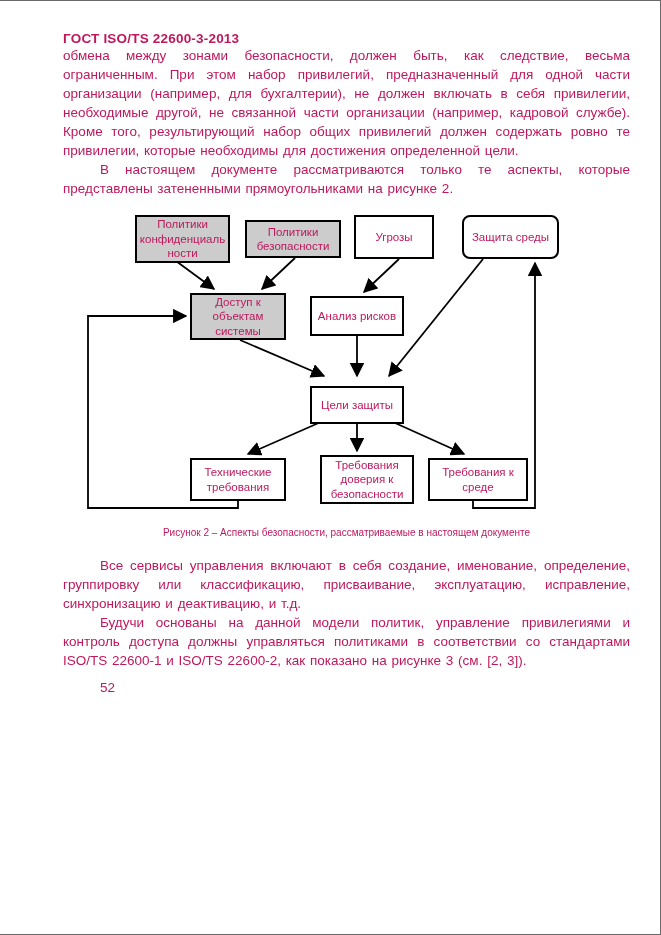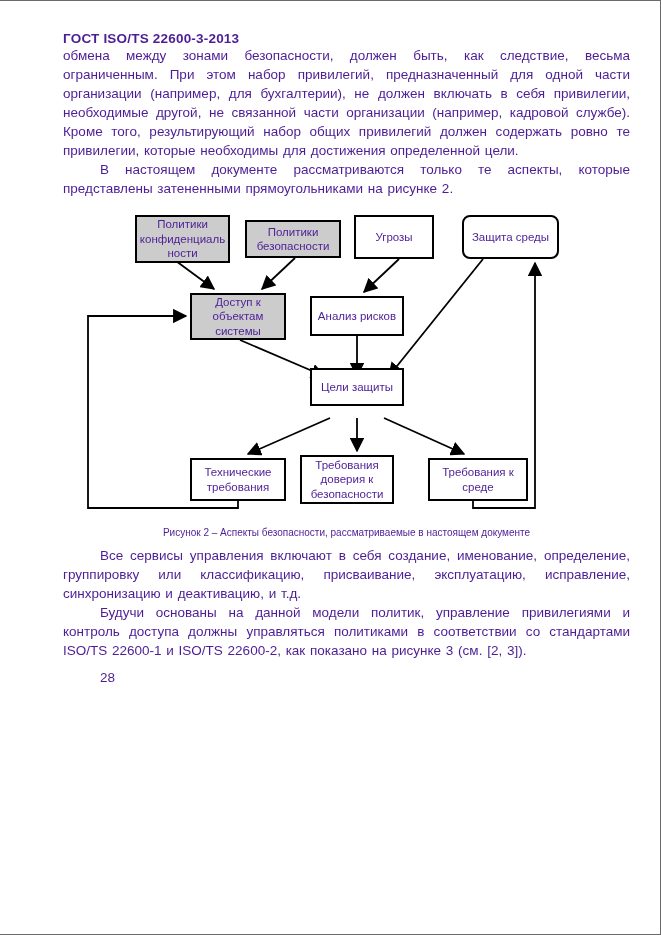--- a/index.html
+++ b/index.html
@@ -1,18 +1,18 @@
 <!DOCTYPE html>
 <html><head>
 <meta charset="utf-8">
 <style>
   html,body { margin:0; padding:0; background:#ffffff; }
   .page {
     width:661px; height:935px; box-sizing:border-box;
-    background:#ffffff; color:#4c1d95;
+    background:#ffffff; color:#be185d;
     border:1px solid #6a6a6a; border-left:none;
     padding:30px 30px 0 63px;
     font-family:"Liberation Sans","DejaVu Sans",sans-serif;
     position:relative; overflow:hidden;
   }
   .doc-header { font-size:13.5px; font-weight:bold; letter-spacing:0.2px; }
   p.body {
     font-size:13.5px; line-height:19px; text-align:justify;
     margin:0; word-spacing:1px;
   }
@@ -62,27 +62,27 @@
         <polyline points="410,295 410,302 472,302 472,57" marker-end="url(#ah)"></polyline>
       </g>
     </svg>
 
     <div class="dbox shaded" style="left:72px;top:9px;width:95px;height:48px;">Политики конфиденциаль ности</div>
     <div class="dbox shaded" style="left:182px;top:14px;width:96px;height:38px;">Политики безопасности</div>
     <div class="dbox" style="left:291px;top:9px;width:80px;height:44px;">Угрозы</div>
     <div class="dbox" style="left:399px;top:9px;width:97px;height:44px;border-radius:8px;">Защита среды</div>
     <div class="dbox shaded" style="left:127px;top:87px;width:96px;height:47px;">Доступ к объектам системы</div>
     <div class="dbox" style="left:247px;top:90px;width:94px;height:40px;">Анализ рисков</div>
-    <div class="dbox" style="left:247px;top:162px;width:94px;height:38px;">Цели защиты</div>
+    <div class="dbox" style="left:247px;top:180px;width:94px;height:38px;">Цели защиты</div>
     <div class="dbox" style="left:127px;top:252px;width:96px;height:43px;">Технические требования</div>
-    <div class="dbox" style="left:237px;top:249px;width:94px;height:49px;">Требования доверия к безопасности</div>
+    <div class="dbox" style="left:257px;top:249px;width:94px;height:49px;">Требования доверия к безопасности</div>
     <div class="dbox" style="left:365px;top:252px;width:100px;height:43px;">Требования к среде</div>
   </div>
 
   <div class="figure-caption">Рисунок 2 – Аспекты безопасности, рассматриваемые в настоящем документе</div>
 
-  <p class="body indent" style="margin-top:8px;">Все сервисы управления включают в себя создание, именование, определение, группировку или классификацию, присваивание, эксплуатацию, исправление, синхронизацию и деактивацию, и т.д.</p>
+  <p class="body indent" style="margin-top:18px;">Все сервисы управления включают в себя создание, именование, определение, группировку или классификацию, присваивание, эксплуатацию, исправление, синхронизацию и деактивацию, и т.д.</p>
 
   <p class="body indent">Будучи основаны на данной модели политик, управление привилегиями и контроль доступа должны управляться политиками в соответствии со стандартами ISO/TS 22600-1 и ISO/TS 22600-2, как показано на рисунке 3 (см. [2, 3]).</p>
 
-  <div class="page-number">28</div>
+  <div class="page-number">52</div>
 
 </div>
 
 </body></html>

